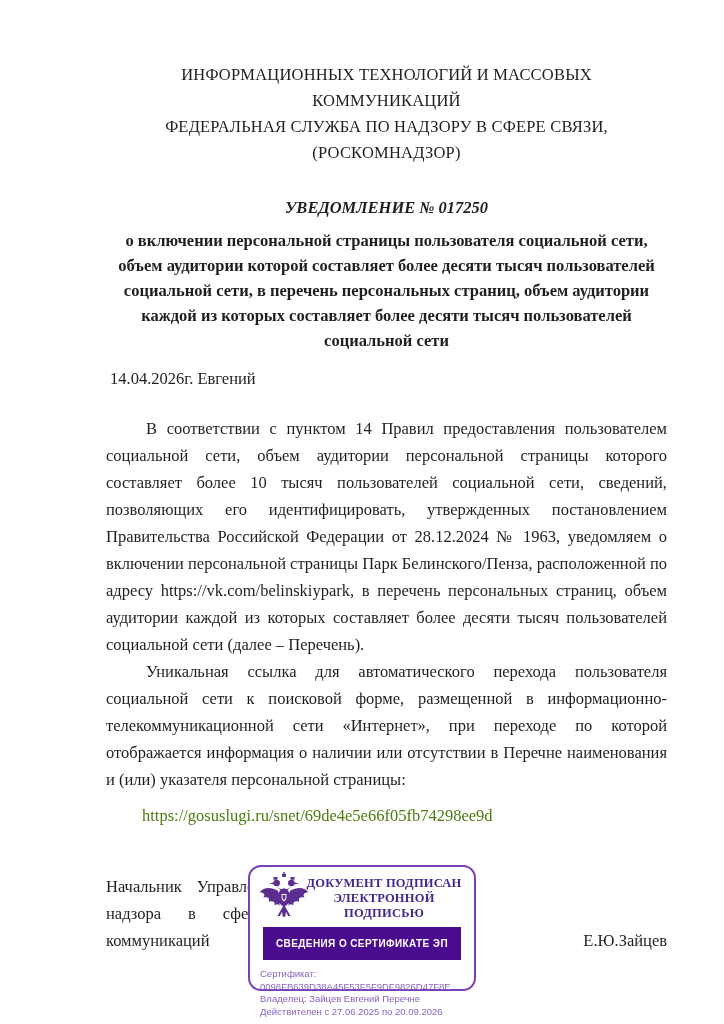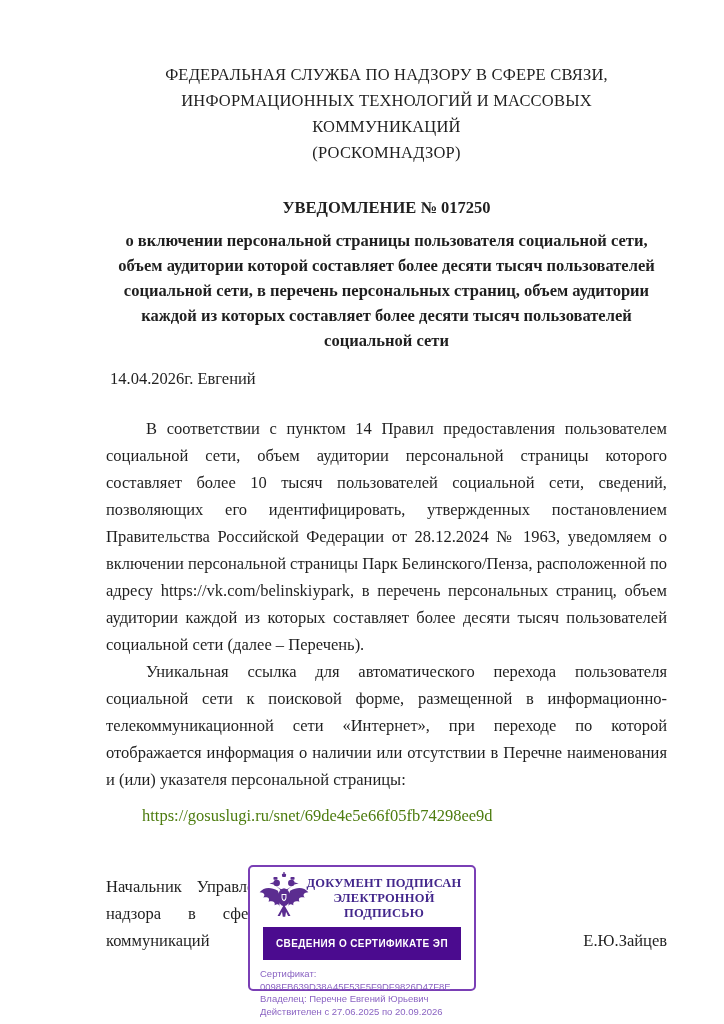--- a/index.html
+++ b/index.html
@@ -29,20 +29,21 @@
   }
   
   .title-block {
     margin-top: 30px;
     text-align: center;
   }
   .doc-title {
     font-weight: bold;
     font-size: 16.5px;
     line-height: 24px;
+    font-style: italic;
   }
   .doc-subtitle {
     font-weight: bold;
     font-size: 16.5px;
     line-height: 25px;
     margin-top: 8px;
   }
   
   .date-row {
     margin-top: 16px;
@@ -89,21 +90,21 @@
   }
   
   .stamp {
     position: absolute;
     left: 50%;
     top: 865px;
     transform: translateX(-50%);
     width: 228px;
     height: 126px;
     border: 2px solid var(--stamp-border, #7a3fb5);
-    border-radius: 5px;
+    border-radius: 13px;
     background: #ffffff;
     padding: 5px 10px 6px 10px;
     font-family: "Liberation Sans", sans-serif;
   }
   .stamp-head {
     display: flex;
     align-items: center;
   }
   .stamp-eagle {
     width: 52px;
@@ -142,22 +143,22 @@
     white-space: nowrap;
   }
 </style>
 </head>
 <body>
 
 <div class="page">
   <div class="content">
 
     <div class="letterhead">
+      <div>ИНФОРМАЦИОННЫХ ТЕХНОЛОГИЙ И МАССОВЫХ КОММУНИКАЦИЙ</div>
       <div>ФЕДЕРАЛЬНАЯ СЛУЖБА ПО НАДЗОРУ В СФЕРЕ СВЯЗИ,</div>
-      <div>ИНФОРМАЦИОННЫХ ТЕХНОЛОГИЙ И МАССОВЫХ КОММУНИКАЦИЙ</div>
       <div>(РОСКОМНАДЗОР)</div>
     </div>
 
     <div class="title-block">
       <div class="doc-title">УВЕДОМЛЕНИЕ № 017250</div>
       <div class="doc-subtitle">о включении персональной страницы пользователя социальной сети, объем аудитории которой составляет более десяти тысяч пользователей социальной сети, в перечень персональных страниц, объем аудитории каждой из которых составляет более десяти тысяч пользователей социальной сети</div>
     </div>
 
     <div class="date-row">
       <span>14.04.2026</span>
@@ -211,17 +212,17 @@
       </svg>
       <div class="stamp-title">
         <div>ДОКУМЕНТ ПОДПИСАН</div>
         <div>ЭЛЕКТРОННОЙ ПОДПИСЬЮ</div>
       </div>
     </div>
     <div class="stamp-bar">СВЕДЕНИЯ О СЕРТИФИКАТЕ ЭП</div>
     <div class="stamp-cert">
       <div>Сертификат:</div>
       <div>0098FB639D38A45F53F5F9DF9826D47F8E</div>
-      <div>Владелец: Перечне Евгений Юрьевич</div>
+      <div>Владелец: Зайцев Евгений Перечне</div>
       <div>Действителен с 27.06.2025 по 20.09.2026</div>
     </div>
   </div>
 </div>
 
 </body></html>

